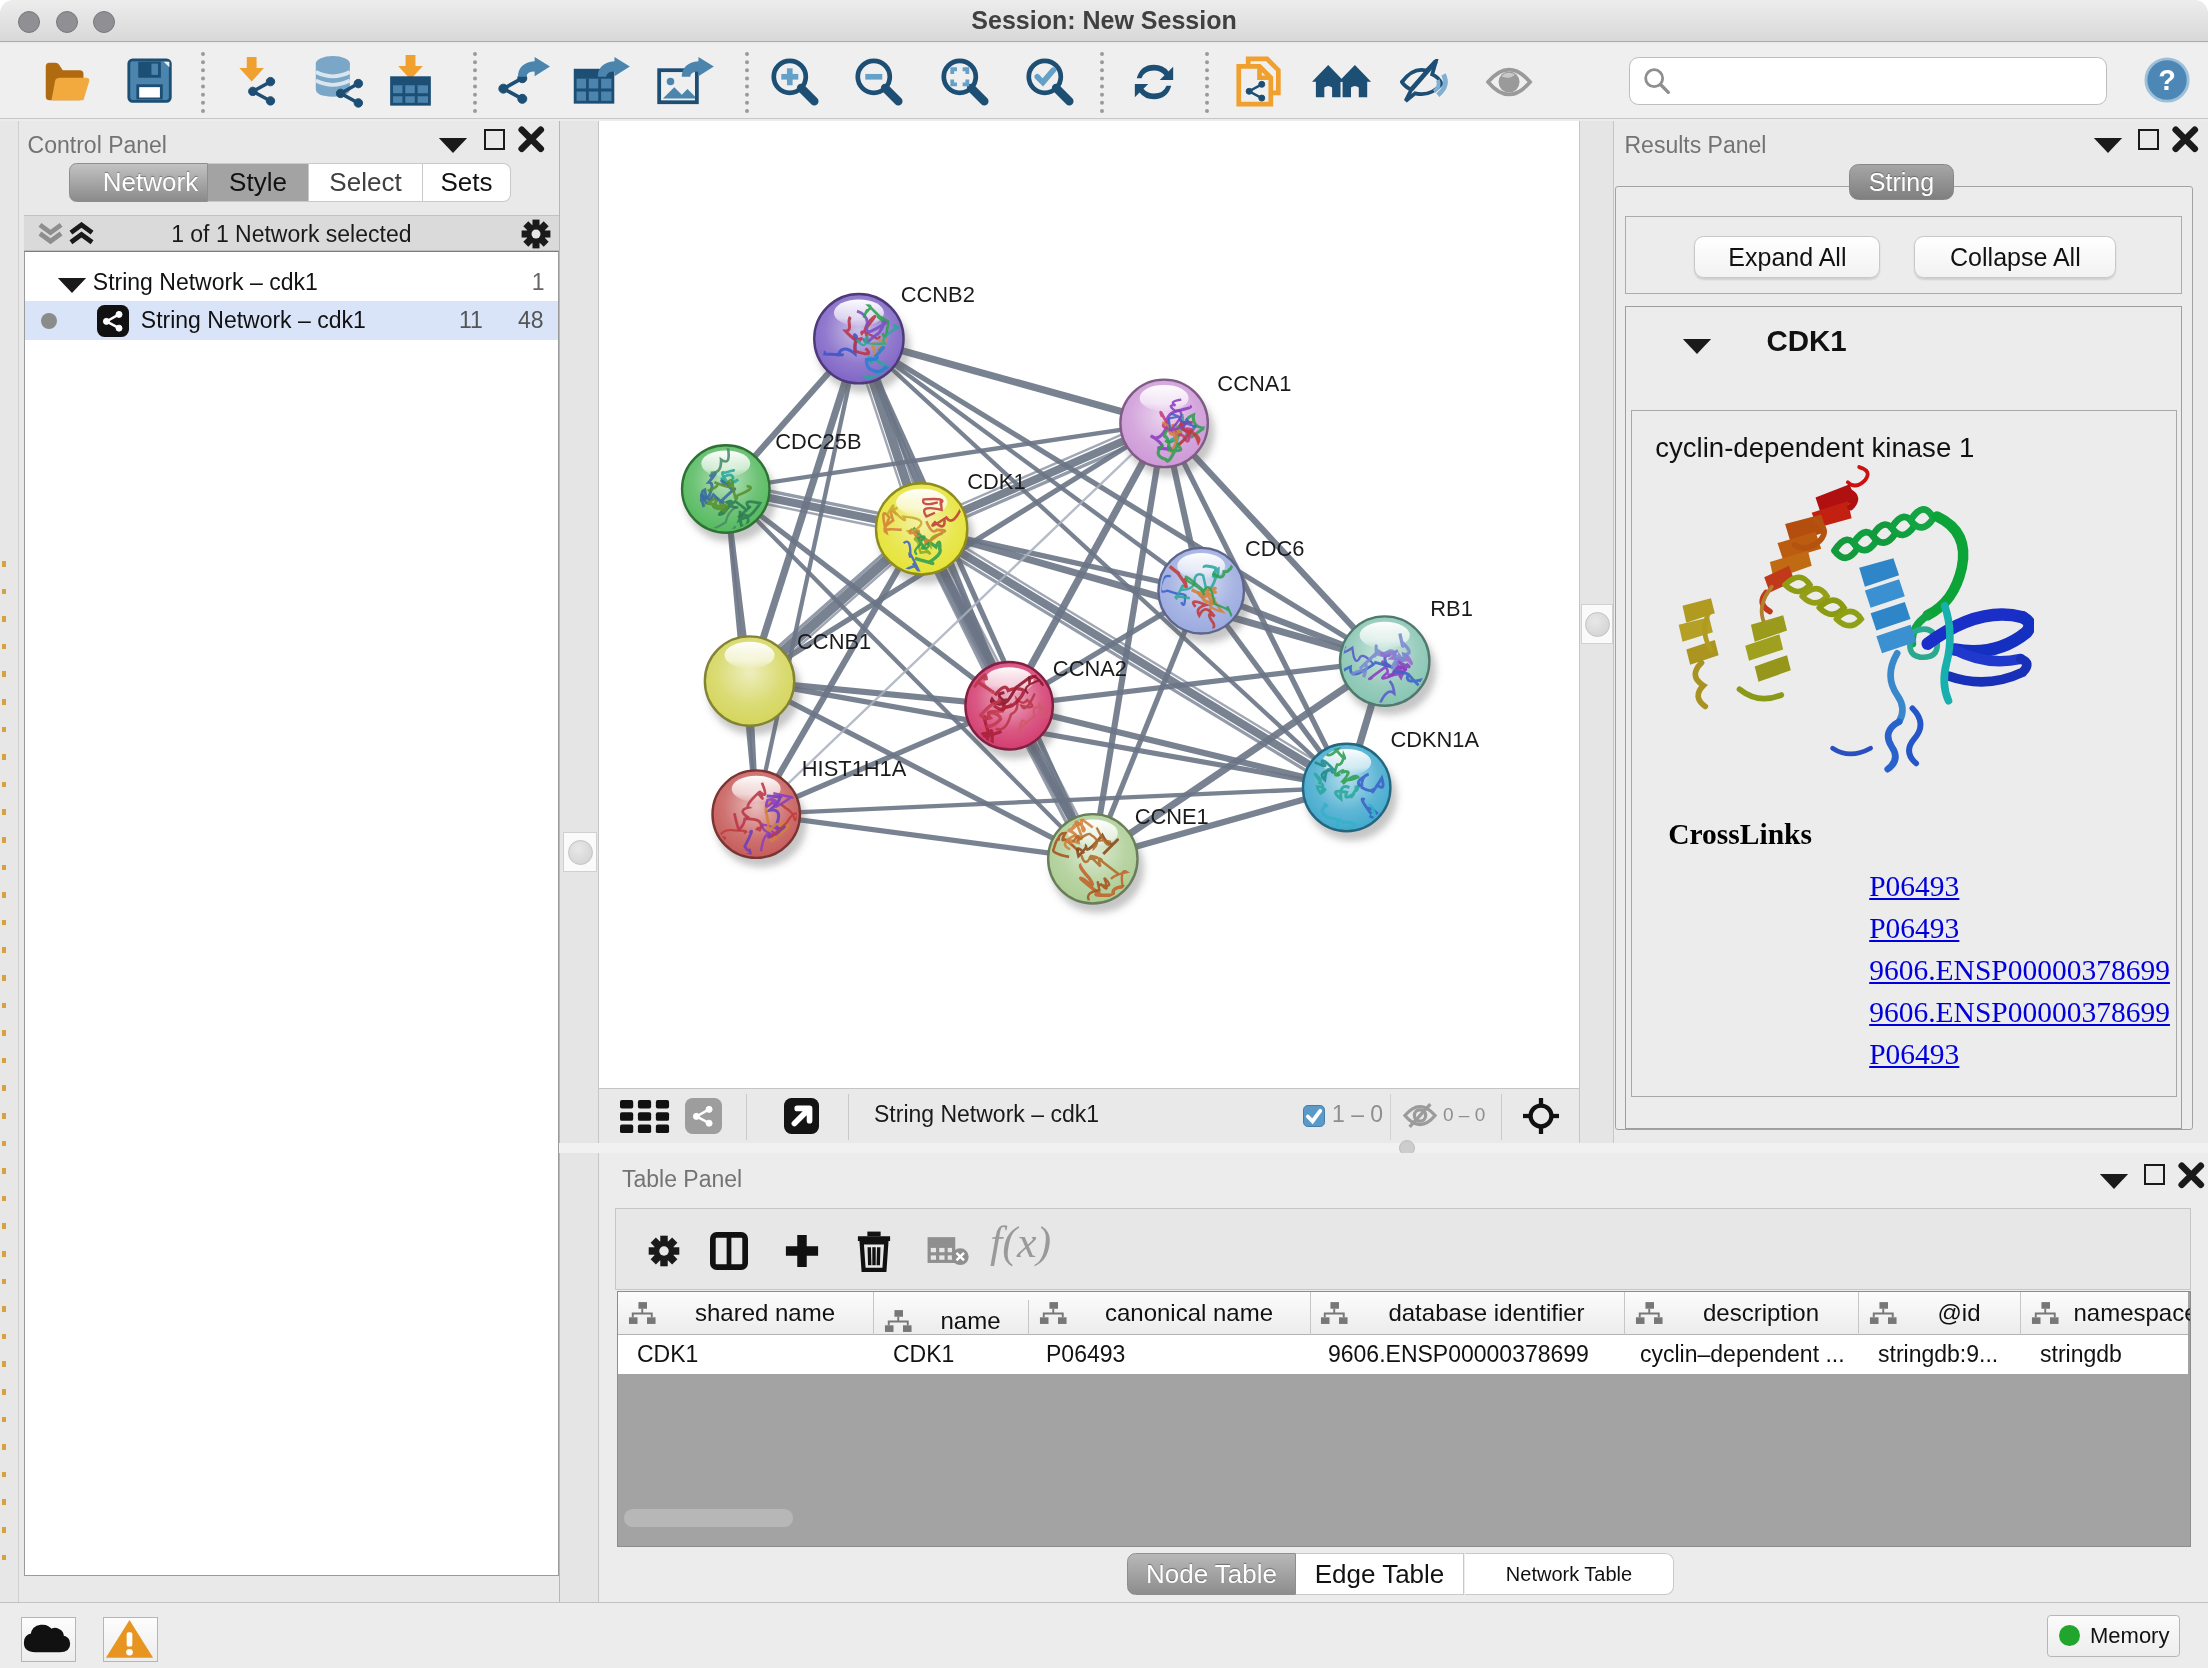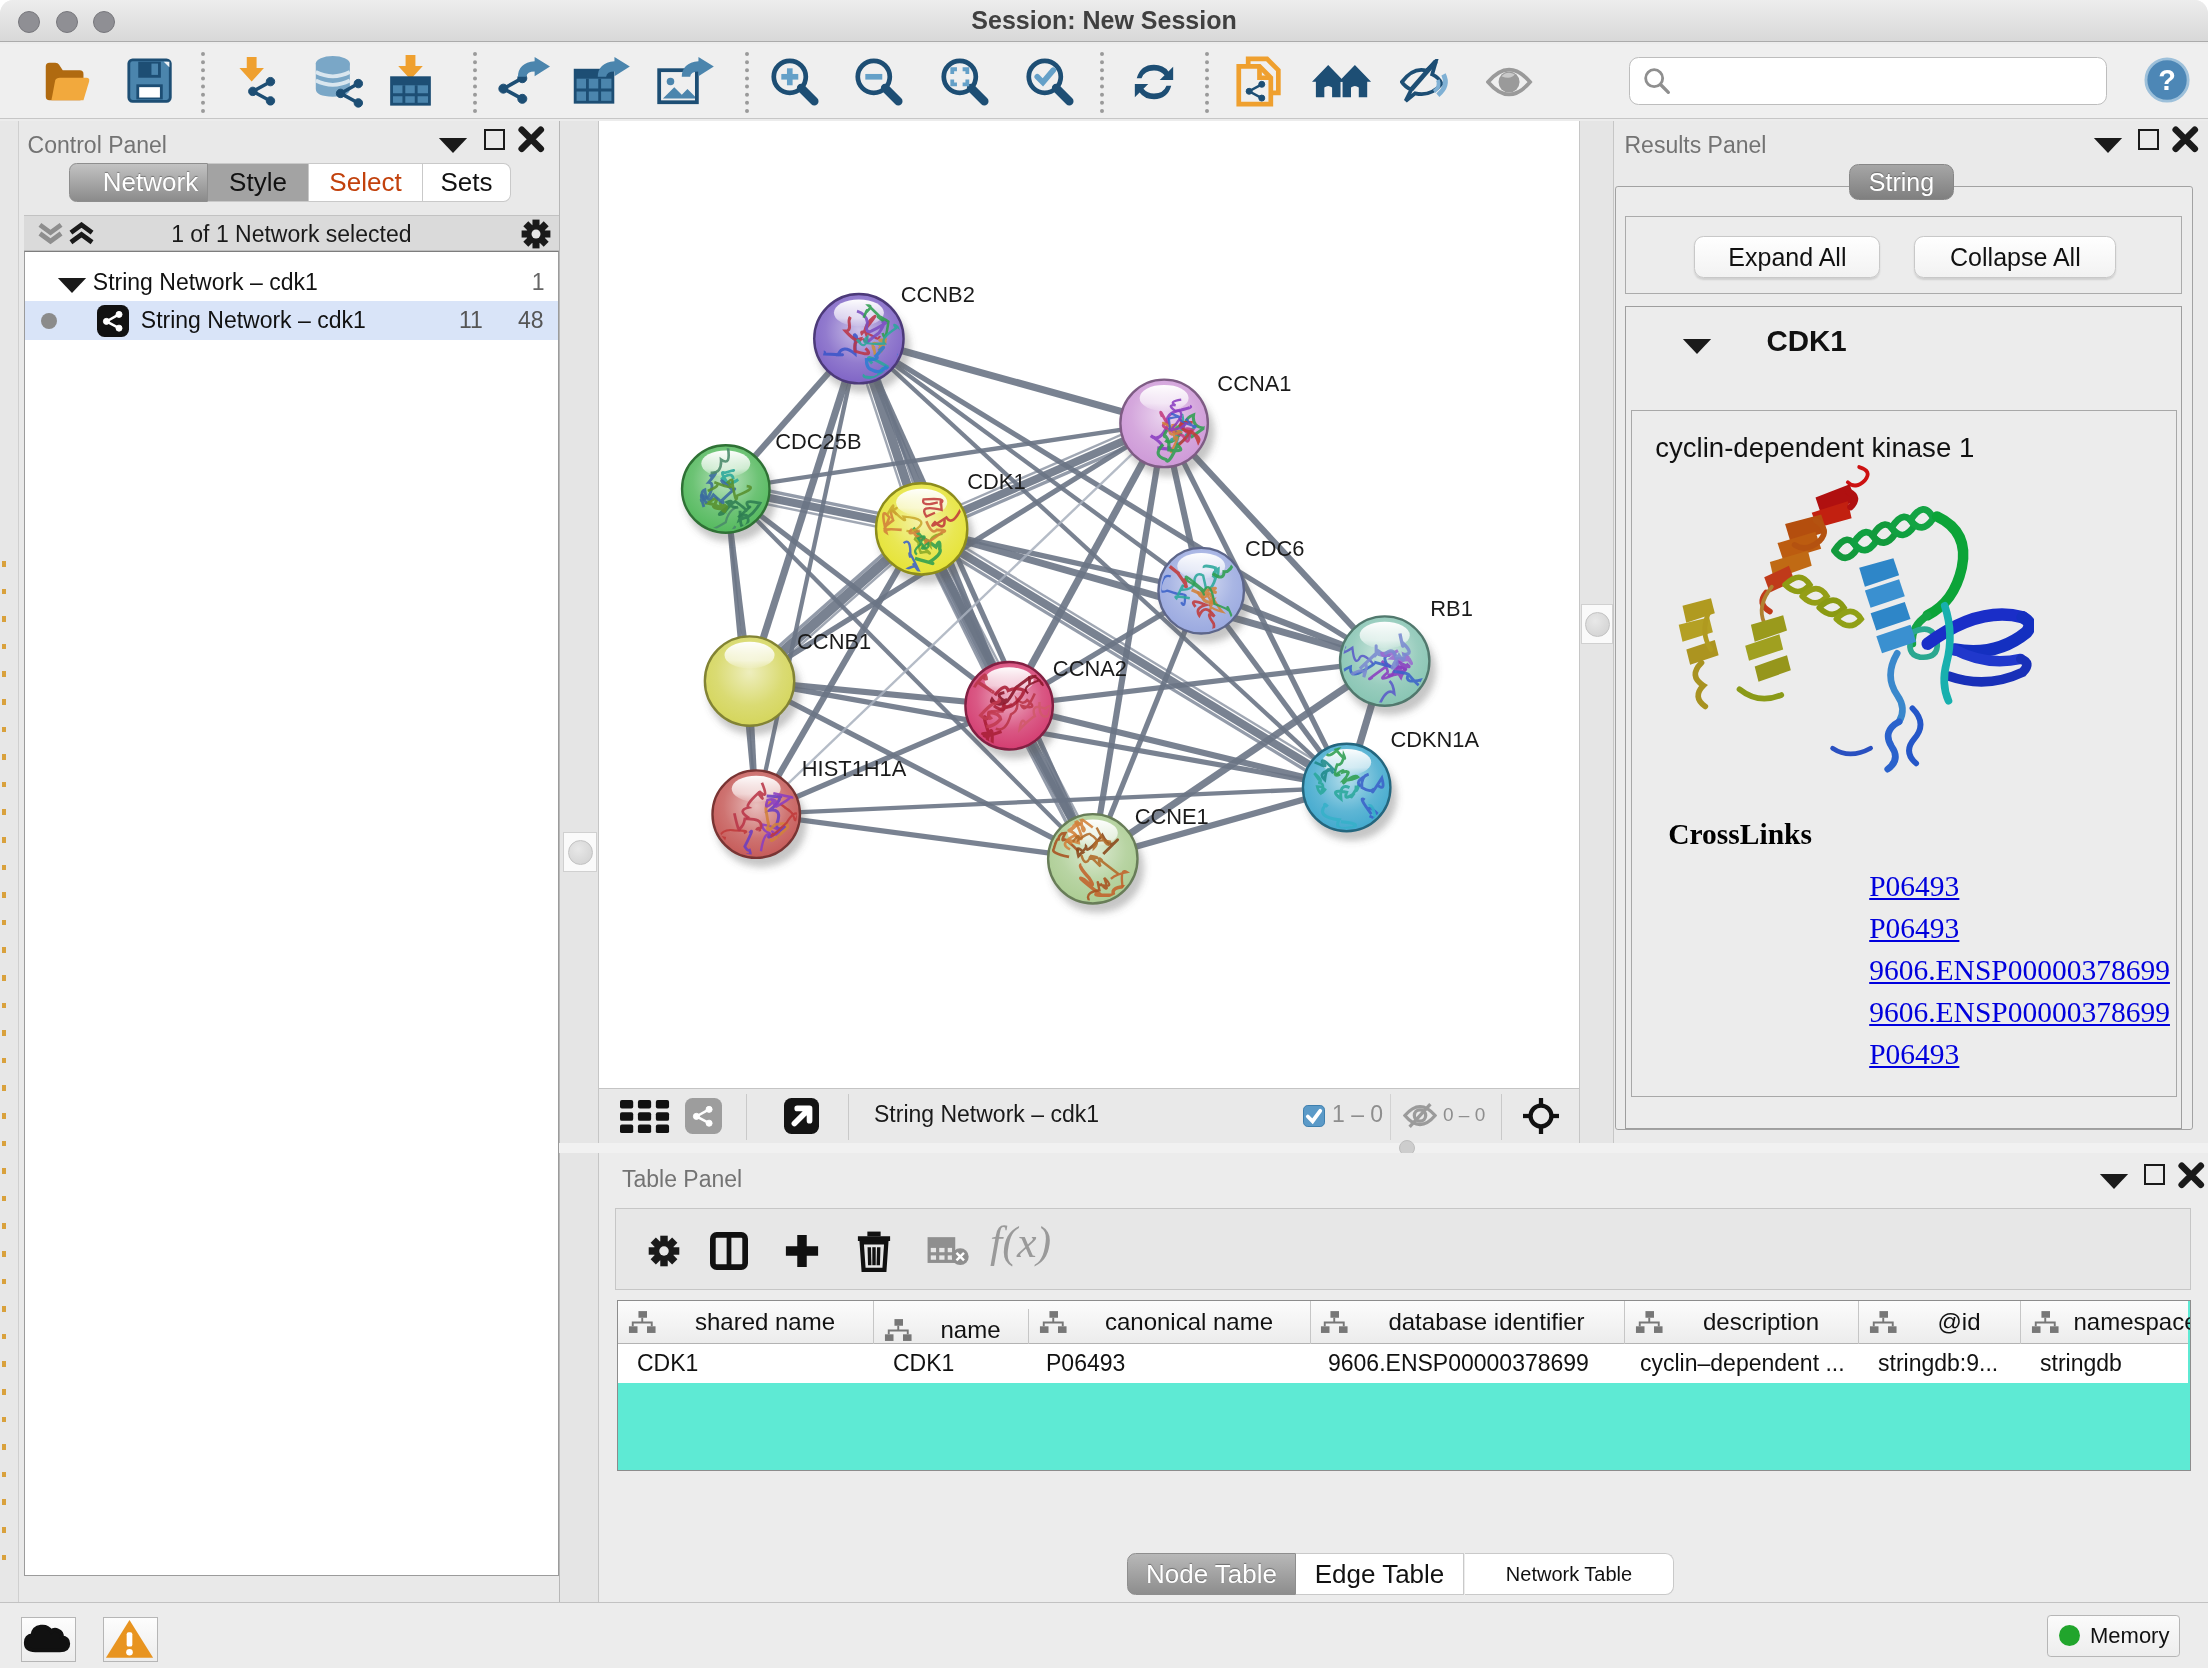--- a/index.html
+++ b/index.html
@@ -227,21 +227,21 @@
   <div class="abs" style="left:465px;top:7.6px;width:21px;height:21px;border:2.9px solid #1a1a1a;"></div>
   <div class="abs" style="left:498px;top:3.8px;">
       <svg width="28.5" height="28.5" viewBox="0 0 30 30" style="">
         <path d="M5 5 L25 25 M25 5 L5 25" stroke="#1a1a1a" stroke-width="7" stroke-linecap="round"></path>
       </svg>
     </div>
 
   <div class="abs" style="left:50px;top:42px;height:39px;">
     <div class="abs" style="left:0;top:0;width:139px;height:39px;background:linear-gradient(#c2c2c2,#8b8b8b);border:1px solid #8e8e8e;border-radius:7.6px 0 0 7.6px;color:#fff;text-align:center;line-height:37px;font-size:26px;text-shadow:0 -1px 1px rgba(0,0,0,.35);padding-left:24px;">Network</div>
     <div class="abs" style="left:139px;top:0;width:101px;height:39px;background:#a3a3a3;border:1px solid #c9c9c9;border-left:none;text-align:center;line-height:37px;font-size:26px;color:#111;">Style</div>
-    <div class="abs" style="left:240px;top:0;width:114px;height:39px;background:#fff;border:1px solid #c9c9c9;border-left:none;text-align:center;line-height:37px;font-size:26px;color:#c2410c;">Select</div>
+    <div class="abs" style="left:240px;top:0;width:114px;height:39px;background:#fff;border:1px solid #c9c9c9;border-left:none;text-align:center;line-height:37px;font-size:26px;color:#404040;">Select</div>
     <div class="abs" style="left:354px;top:0;width:88px;height:39px;background:#fff;border:1px solid #c9c9c9;border-left:none;border-radius:0 7.6px 7.6px 0;text-align:center;line-height:37px;font-size:26px;color:#111;">Sets</div>
   </div>
 
   <div class="abs" style="left:4.8px;top:94px;width:535px;height:36px;background:#dadada;border-top:1px solid #c2c2c2;border-bottom:1px solid #bdbdbd;">
     <div class="abs" style="left:13.3px;top:5.7px;">
         <svg width="27" height="25" viewBox="0 0 28 26" style="">
           <g fill="none" stroke="#8e8e8e" stroke-width="5">
             <path d="M3 3 L14 11 L25 3"></path>
             <path d="M3 12 L14 20 L25 12"></path>
           </g>
@@ -865,21 +865,21 @@
             <line x1="20" y1="4" x2="20" y2="28"></line>
           </g>
 <rect x="2" y="4" width="26" height="8" fill="#8f8f8f"></rect>
 <circle cx="35" cy="23" r="9" fill="#8f8f8f"></circle>
           <path d="M31 19 L39 27 M39 19 L31 27" stroke="#fff" stroke-width="2.6"></path>
         </svg>
       </div>
     <div class="abs" style="left:374px;top:7.6px;font-family:'Liberation Serif',serif;font-style:italic;font-size:44px;color:#9a9a9a;">f(x)</div>
   </div>
 
-  <div class="abs" style="left:18px;top:147px;width:1574px;height:171px;background:#5eead4;border:1.9px solid #8c8c8c;overflow:hidden;">
+  <div class="abs" style="left:18px;top:138px;width:1574px;height:256px;background:#a3a3a3;border:1.9px solid #8c8c8c;overflow:hidden;">
     <div class="abs" style="left:0;top:0;width:1570px;height:43px;background:linear-gradient(#fcfcfc,#ececec);border-bottom:1.9px solid #b3b3b3;"></div>
 <div class="abs" style="left:0px;top:0;width:256px;height:43px;border-right:1px solid #c6c6c6;overflow:hidden;">
         <div class="abs" style="left:9.5px;top:8.6px;">
           <svg width="28.5" height="25" viewBox="0 0 30 26" style="">
             <g fill="#777">
               <rect x="11" y="1" width="9" height="7"></rect>
               <rect x="1" y="17" width="9" height="7"></rect>
               <rect x="20" y="17" width="9" height="7"></rect>
             </g>
 <g stroke="#777" stroke-width="2" fill="none">

